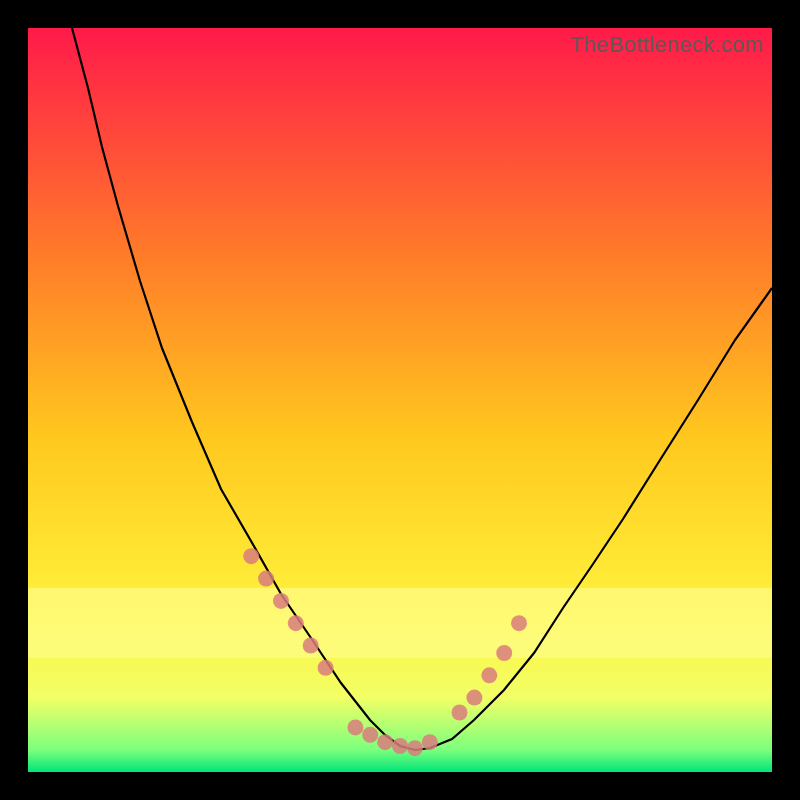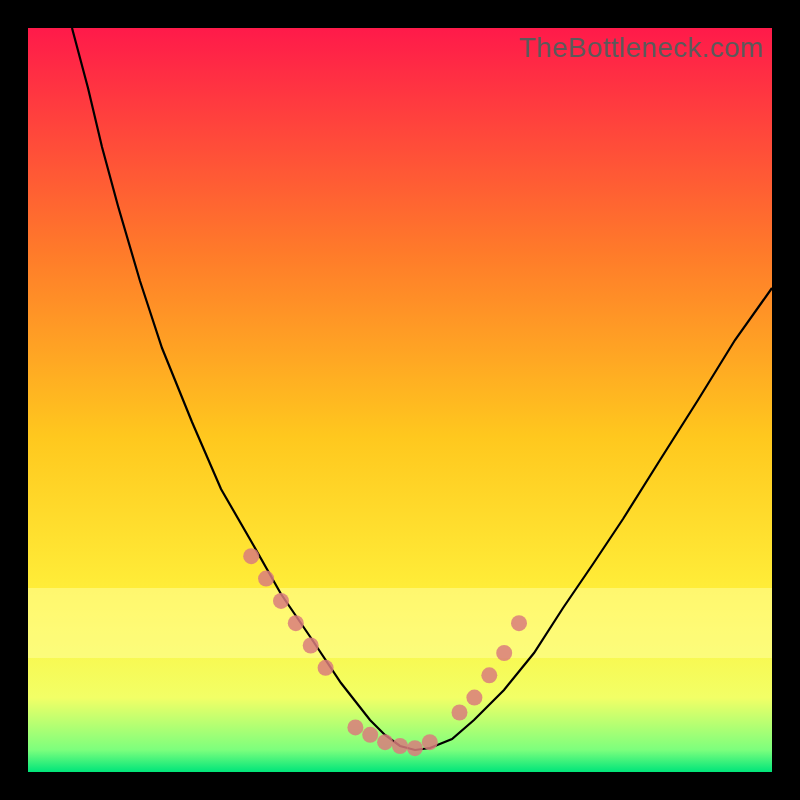--- a/index.html
+++ b/index.html
@@ -25,21 +25,21 @@
     top: 28px;
     width: 744px;
     height: 744px;
     overflow: hidden;
   }
   .watermark {
     position: absolute;
     top: 4px;
     right: 8px;
     color: #5a5a5a;
-    font-size: 28px;
+    font-size: 22px;
     font-weight: 500;
     letter-spacing: 0.3px;
     z-index: 5;
     pointer-events: none;
   }
   svg {
     position: absolute;
     left: 0;
     top: 0;
   }

